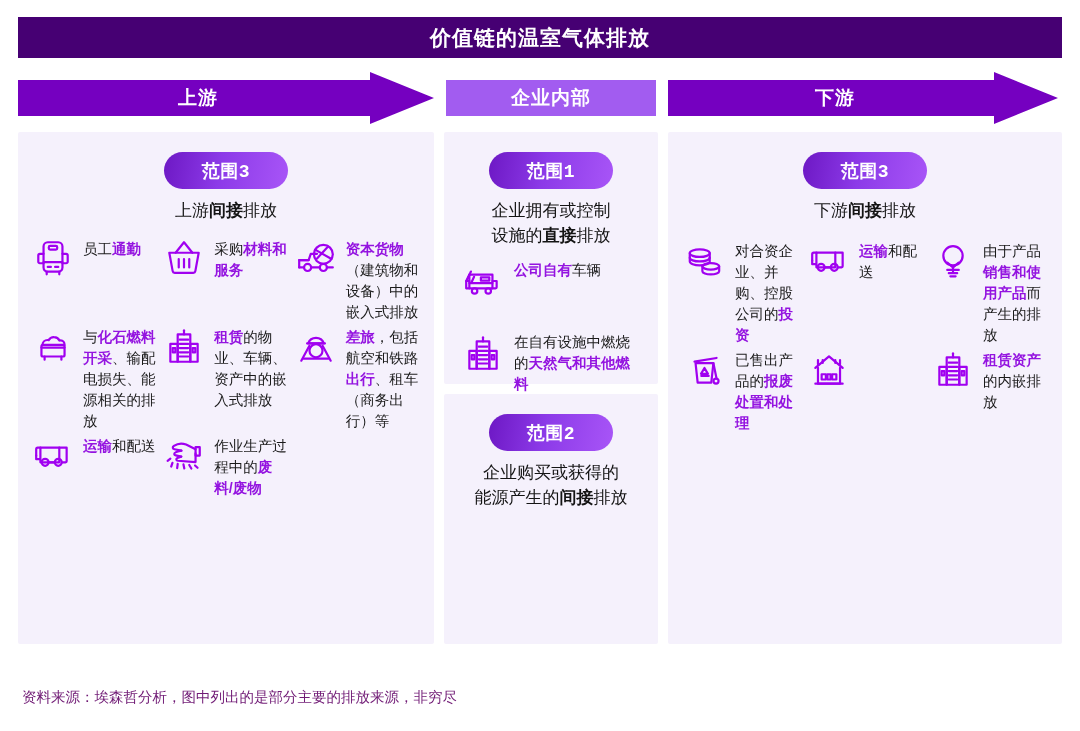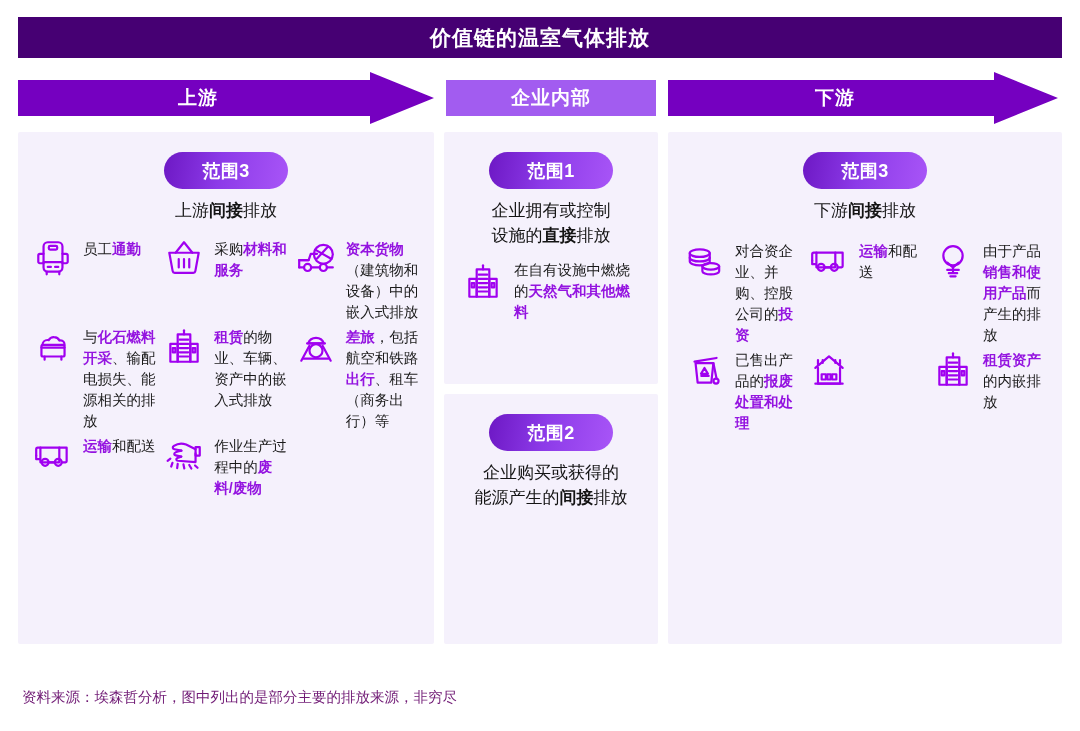--- a/index.html
+++ b/index.html
@@ -59,21 +59,21 @@
   }
   #panel-up{left:18px;top:132px;width:416px;height:512px;}
   #panel-mid-1{left:444px;top:132px;width:214px;height:252px;}
   #panel-mid-2{left:444px;top:394px;width:214px;height:250px;}
   #panel-down{left:668px;top:132px;width:394px;height:512px;}
 
   .pill{
     margin:20px auto 0 auto;
     width:124px;height:37px;border-radius:19px;
     background:linear-gradient(100deg,#6d18c4 0%,#8c3ae8 45%,#a855f7 100%);
-    display:flex;align-items:center;justify-content:center;
+    display:flex;align-items:center;justify-content:center;font-family:Liberation Mono, monospace;
   }
   .pill .lbl{color:#fff;font-size:18px;font-weight:600;letter-spacing:0.5px;}
 
   .panel-head{
     text-align:center;margin:9px 10px 0 10px;
     font-size:17px;line-height:25px;color:#141414;font-weight:400;
   }
   .panel-head b{font-weight:700;}
 
   
@@ -252,20 +252,37 @@
       <span class="lbl">范围1</span>
     </div>
     <div class="panel-head">
       <span>企业拥有或控制</span><br>
       <span>设施的</span><b>直接</b><span>排放</span>
     </div>
     <div class="grid1" id="scope1-items">
         <div class="mid-item">
           <span class="ic">
             <svg viewBox="0 0 40 40" width="42" height="42" fill="none" stroke="#a000f0" stroke-width="2.1" stroke-linecap="round" stroke-linejoin="round">
+              <path d="M7 14h22v13H7z"></path>
+              <path d="M7 14 4 20v7h3"></path>
+              <path d="M4 20h3"></path>
+              <rect x="18" y="16.5" width="8" height="3.2"></rect>
+              <path d="M7 22h22"></path>
+              <path d="M5.5 17.5 8.5 11"></path>
+              <path d="M9 21.5 11.5 16"></path>
+              <circle cx="12" cy="29.5" r="2.6"></circle>
+              <circle cx="25" cy="29.5" r="2.6"></circle>
+              <path d="M29 27h3a1 1 0 0 0 1-1v-6h-4"></path>
+            </svg>
+          </span>
+          <span class="tx"><b>公司自有</b>车辆</span>
+        </div>
+        <div class="mid-item">
+          <span class="ic">
+            <svg viewBox="0 0 40 40" width="42" height="42" fill="none" stroke="#a000f0" stroke-width="2.1" stroke-linecap="round" stroke-linejoin="round">
               <rect x="14" y="9" width="12" height="26"></rect>
               <path d="M20 5v4"></path>
               <rect x="7" y="18" width="7" height="17"></rect>
               <rect x="26" y="18" width="7" height="17"></rect>
               <path d="M16 14h8M16 18h8M16 22h8M16 26h8M16 30h8"></path>
               <rect x="9.2" y="22" width="2.6" height="4"></rect>
               <rect x="28.2" y="22" width="2.6" height="4"></rect>
             </svg>
           </span>
           <span class="tx">在自有设施中燃烧的<b>天然气和其他燃料</b></span>

